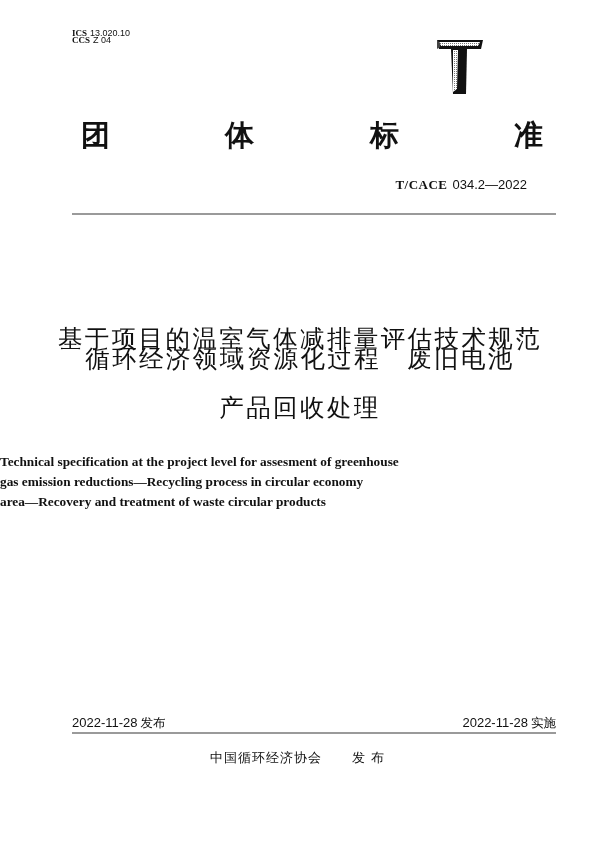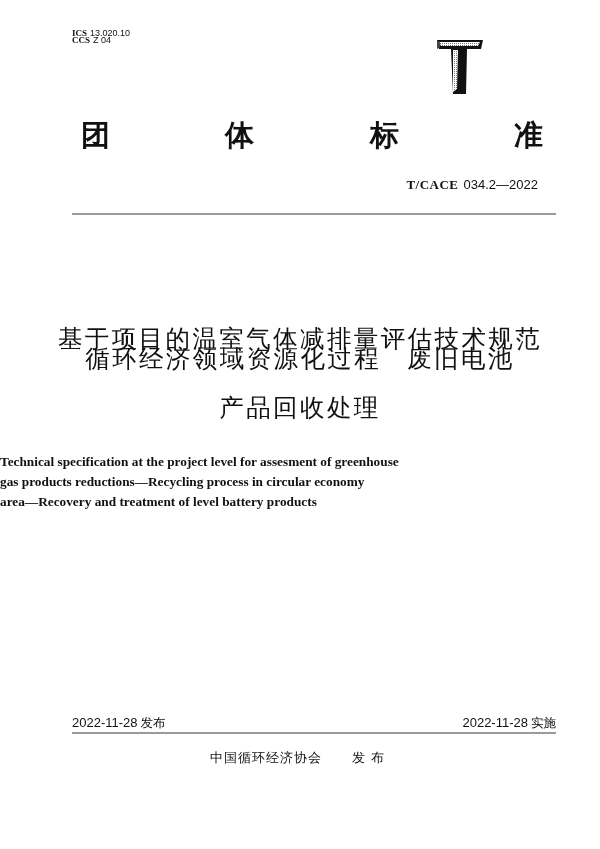--- a/index.html
+++ b/index.html
@@ -10,21 +10,21 @@
     .cls-line .lbl { font-family: "Liberation Serif", serif; font-weight: bold; }
     .cls-line .val { font-family: "Liberation Sans", sans-serif; margin-left: 3px; }
     #ics { top: 29px; }
     #ccs { top: 36px; }
 
     
     #t-logo { left: 436px; top: 39px; width: 48px; height: 56px; }
 
     .category-char { top: 119px; font-family: "DejaVu Sans", sans-serif; font-weight: bold; font-size: 29px; line-height: 32px; color: #111; }
 
-    #std-number { top: 177px; right: 62px; font-size: 13px; line-height: 15px; }
+    #std-number { top: 177px; right: 73px; font-size: 13px; line-height: 15px; }
     #std-number .prefix { font-family: "Liberation Serif", serif; font-weight: bold; letter-spacing: 0.5px; }
     #std-number .num { font-family: "Liberation Sans", sans-serif; margin-left: 5px; }
 
     .rule { position: absolute; height: 2px; background: #9a9a9a; }
     #rule-top { left: 72px; width: 484px; top: 213px; }
     #rule-bottom { left: 72px; width: 484px; top: 732px; }
 
     .cn-title { left: 0; width: 600px; text-align: center; font-family: "DejaVu Sans", sans-serif; font-size: 24.5px; line-height: 28px; color: #111; letter-spacing: 2.4px; }
     #cn-title-1 { top: 325px; }
     #cn-title-2 { top: 345px; }
@@ -84,22 +84,22 @@
 
 <div class="rule" id="rule-top"></div>
 
 <div class="abs cn-title" id="cn-title-1">基于项目的温室气体减排量评估技术规范</div>
 <div class="abs cn-title" id="cn-title-2">
   <span>循环经济领域资源化过程</span><span class="gap"></span><span>废旧电池</span>
 </div>
 <div class="abs cn-title" id="cn-title-3">产品回收处理</div>
 
 <div class="abs en-title" id="en-title-1">Technical specification at the project level for assesment of greenhouse</div>
-<div class="abs en-title" id="en-title-2">gas products reductions—Recycling process in circular economy</div>
-<div class="abs en-title" id="en-title-3">area—Recovery and treatment of level battery products</div>
+<div class="abs en-title" id="en-title-2">gas emission reductions—Recycling process in circular economy</div>
+<div class="abs en-title" id="en-title-3">area—Recovery and treatment of waste circular products</div>
 
 <div class="abs date-line" id="publish-date">
   <span>2022-11-28</span><span class="cn">发布</span>
 </div>
 <div class="abs date-line" id="implement-date">
   <span>2022-11-28</span><span class="cn">实施</span>
 </div>
 
 <div class="rule" id="rule-bottom"></div>
 

